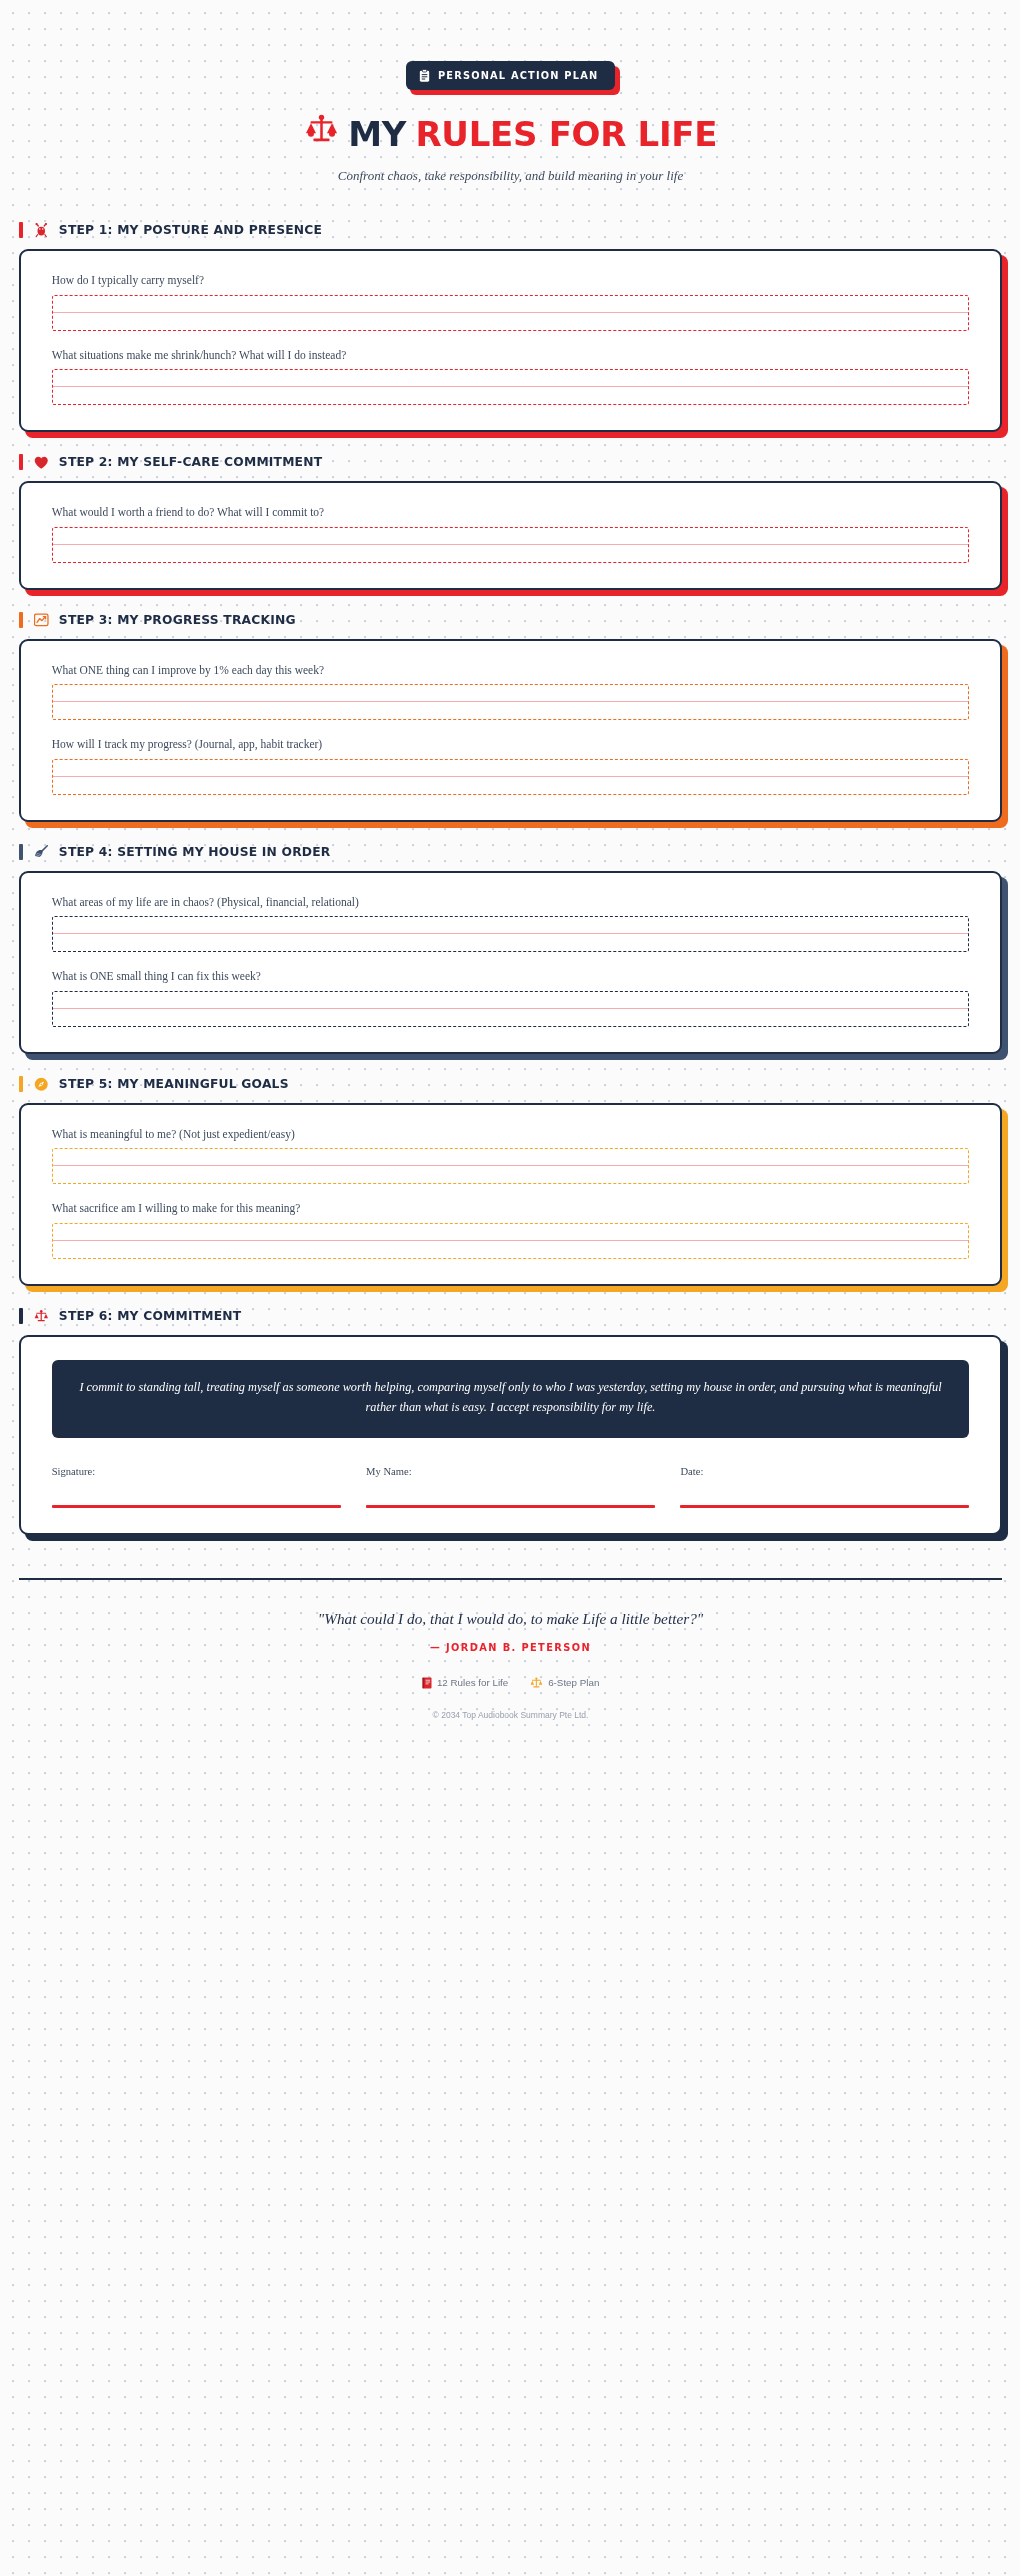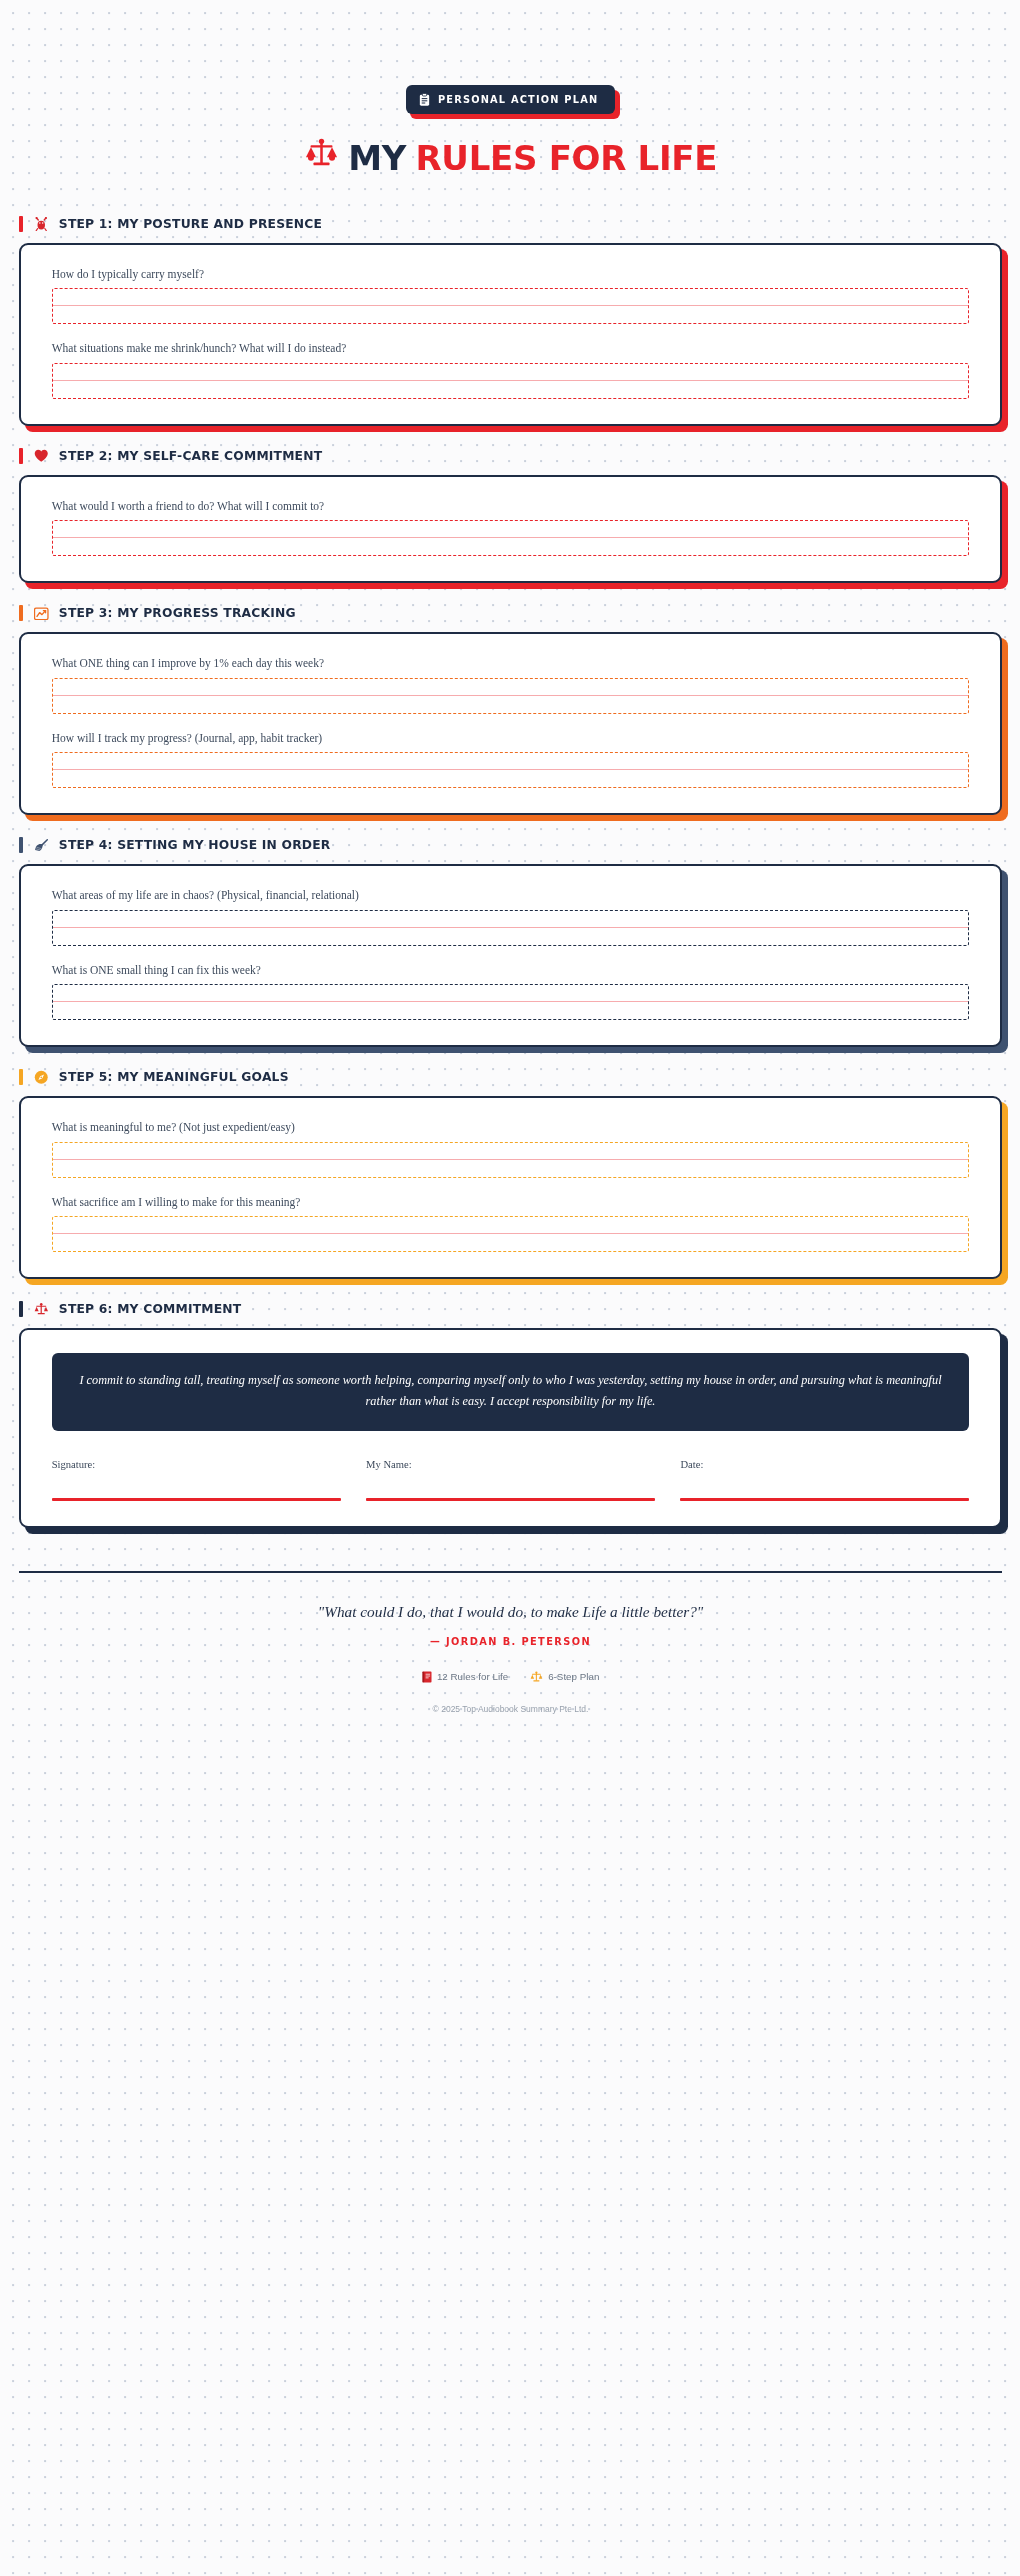--- a/index.html
+++ b/index.html
@@ -23,21 +23,21 @@
   .page {
     width: 1021px;
     min-height: 2576px;
     position: relative;
     padding: 0 18.7px;
   }
 
   
   .header {
     text-align: center;
-    padding-top: 85px;
+    padding-top: 61px;
   }
 
   .badge-wrap {
     display: inline-block;
     position: relative;
   }
   .badge-shadow {
     position: absolute;
     left: 4.3px;
     top: 5.1px;
@@ -265,20 +265,21 @@
           <path d="M8 11 L2 23 L14 23 Z" fill="#e8232a"></path>
           <path d="M33 11 L27 23 L39 23 Z" fill="#e8232a"></path>
           <circle cx="8" cy="23.5" r="3.6" fill="#e8232a"></circle>
           <circle cx="33" cy="23.5" r="3.6" fill="#e8232a"></circle>
         </svg>
       </span>
       <span class="t-dark">MY</span>
       <span class="t-red">RULES FOR LIFE</span>
     </h1>
 
+    <div class="subtitle">Confront chaos, take responsibility, and build meaning in your life</div>
   </div>
 
   <div class="steps">
 
     <section class="step">
       <div class="step-head">
         <span class="accent-bar" style="background:#e8232a"></span>
         <span class="step-icon">
           <svg width="14.5" height="14.5" viewBox="0 0 17 17">
             <ellipse cx="8.5" cy="9.5" rx="4.4" ry="5.2" fill="#d8262c"></ellipse>
@@ -473,17 +474,17 @@
             <rect x="2.8" y="4" width="12.4" height="1.4" rx="0.6" fill="#f5a623"></rect>
             <circle cx="9" cy="2.2" r="1.6" fill="#f5a623"></circle>
             <path d="M3.2 5.4 L0.8 11 L5.8 11 Z" fill="#f5a623"></path>
             <path d="M14.8 5.4 L12.4 11 L17.4 11 Z" fill="#f5a623"></path>
           </svg>
         </span>
         <span>6-Step Plan</span>
       </div>
     </div>
 
-    <div class="copyright">© 2025 Top Audiobook Summary Pte Ltd.</div>
+    <div class="copyright">© 2034 Top Audiobook Summary Pte Ltd.</div>
   </div>
 
 </div>
 
 
 </body></html>

